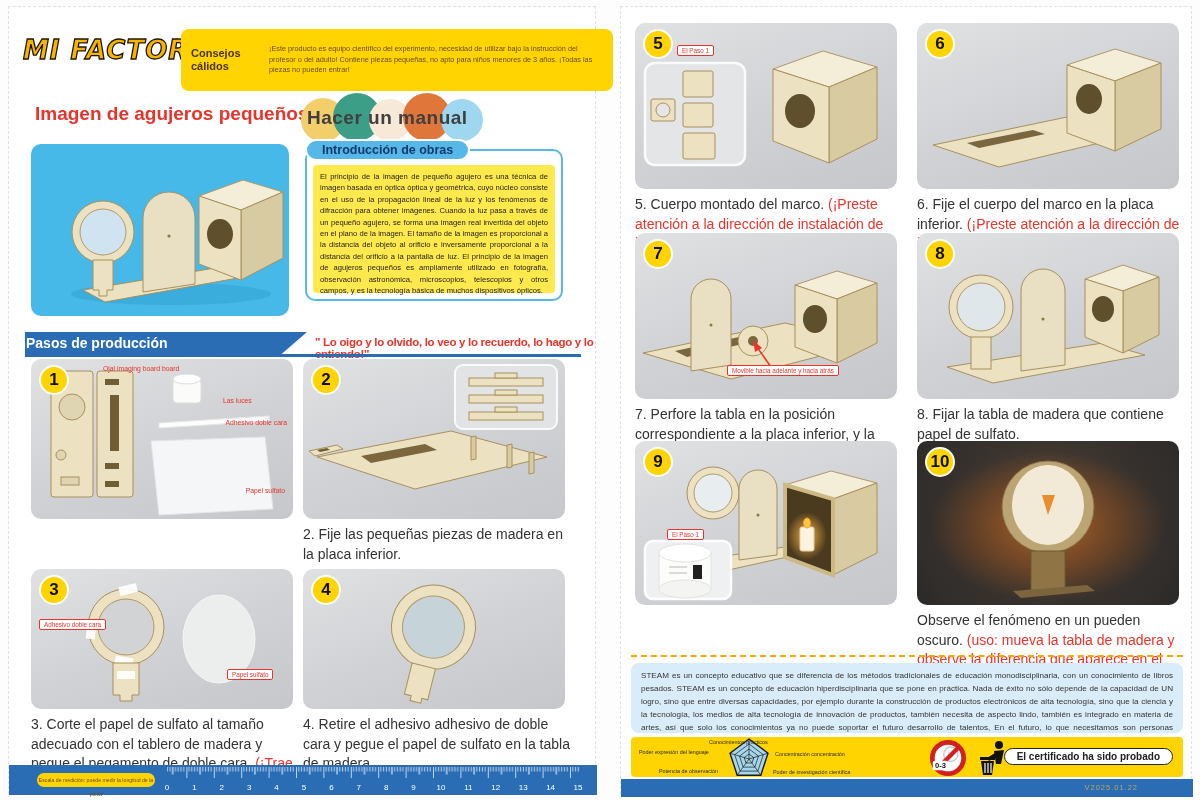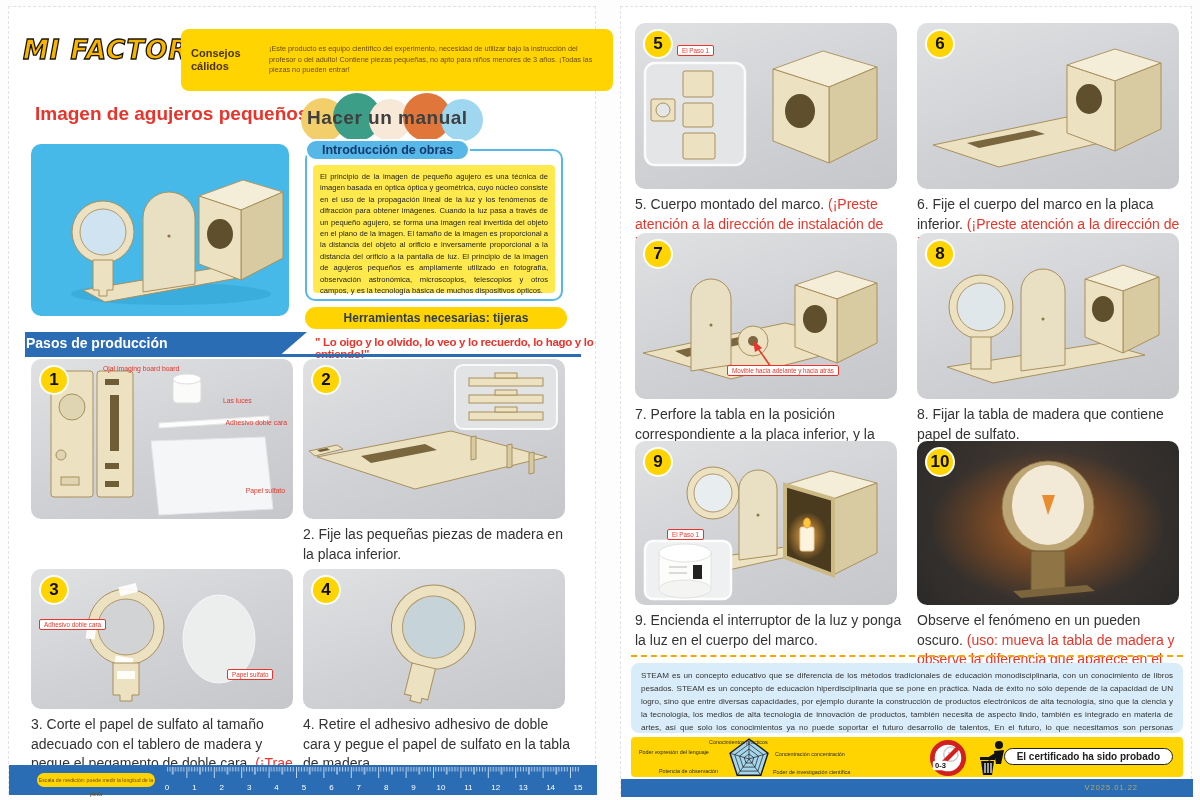--- a/index.html
+++ b/index.html
@@ -107,21 +107,20 @@
       <polygon points="252,48 252,114 210,136 210,66" fill="#d9cba1" stroke="#a8905c"></polygon>
       <polygon points="168,52 210,66 210,136 168,120" fill="#ece2c2" stroke="#a8905c"></polygon>
       <ellipse cx="189" cy="90" rx="13" ry="15" fill="#5f4f2c"></ellipse>
     </svg>
   </div>
 
   <div class="intro">
     <div class="intro-tab">Introducción de obras</div>
     <div class="intro-body">El principio de la imagen de pequeño agujero es una técnica de imagen basada en óptica óptica y geométrica, cuyo núcleo consiste en el uso de la propagación lineal de la luz y los fenómenos de difracción para obtener imágenes. Cuando la luz pasa a través de un pequeño agujero, se forma una imagen real invertida del objeto en el plano de la imagen. El tamaño de la imagen es proporcional a la distancia del objeto al orificio e inversamente proporcional a la distancia del orificio a la pantalla de luz. El principio de la imagen de agujeros pequeños es ampliamente utilizado en fotografía, observación astronómica, microscopios, telescopios y otros campos, y es la tecnología básica de muchos dispositivos ópticos.</div>
   </div>
-  <div class="tools-pill">Herramientas necesarias: tijeras</div>
 
   <div class="steps-banner">Pasos de producción</div>
   <div class="steps-quote">" Lo oigo y lo olvido, lo veo y lo recuerdo, lo hago y lo entiendo!"</div>
   <div class="steps-rule"></div>
 
   <div class="photo" style="left:22px;top:352px;width:262px;height:160px;">
     <div class="badge">1</div>
     <svg class="ill" width="262" height="160" viewBox="0 0 262 160">
       <rect x="20" y="12" width="42" height="126" rx="3" fill="#ece2c2" stroke="#a8905c"></rect>
       <circle cx="41" cy="48" r="13" fill="#e0d5b2" stroke="#a8905c"></circle>
@@ -341,23 +340,20 @@
       <rect x="10" y="100" width="86" height="58" rx="8" fill="#eff0f1" stroke="#fdfdfd" stroke-width="2.5"></rect>
       <rect x="24" y="112" width="52" height="36" fill="#fcfcfa" stroke="#e2e2e0"></rect>
       <ellipse cx="50" cy="112" rx="26" ry="9" fill="#ffffff" stroke="#e2e2e0"></ellipse>
       <ellipse cx="50" cy="148" rx="26" ry="9" fill="#f4f4f2" stroke="#e2e2e0"></ellipse>
       <rect x="58" y="124" width="9" height="14" fill="#222"></rect>
       <line x1="34" y1="126" x2="52" y2="126" stroke="#cfcfcd" stroke-width="1.5"></line>
       <line x1="34" y1="132" x2="52" y2="132" stroke="#cfcfcd" stroke-width="1.5"></line>
     </svg>
     <span class="boxlbl" style="left:32px;top:88px;">El Paso 1</span>
   </div>
-  <div class="cap" style="left:14px;top:604px;width:268px;">
-    <span>9. Encienda el interruptor de la luz y ponga la luz en el cuerpo del marco.</span><span class="red"></span>
-  </div>
 
   <div class="photo dark" style="left:296px;top:434px;width:262px;height:164px;">
     <div class="badge">10</div>
     <svg class="ill" width="262" height="164" viewBox="0 0 262 164">
       <defs>
         <radialGradient id="glow10" cx="50%" cy="50%" r="50%">
           <stop offset="0%" stop-color="#d4731f" stop-opacity=".7"></stop>
           <stop offset="60%" stop-color="#b35a16" stop-opacity=".35"></stop>
           <stop offset="100%" stop-color="#b35a16" stop-opacity="0"></stop>
         </radialGradient>

